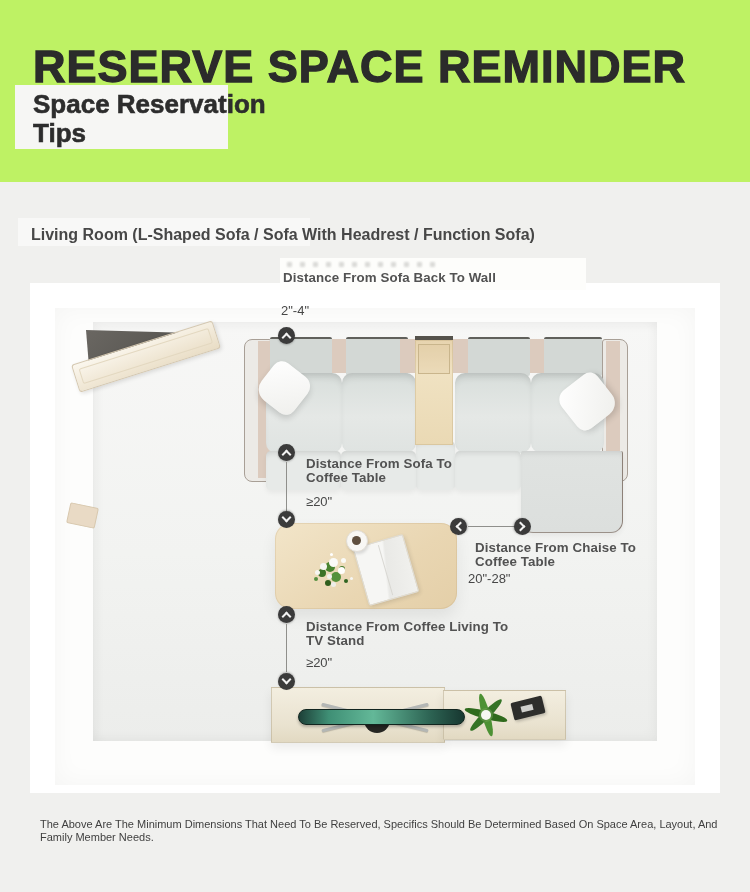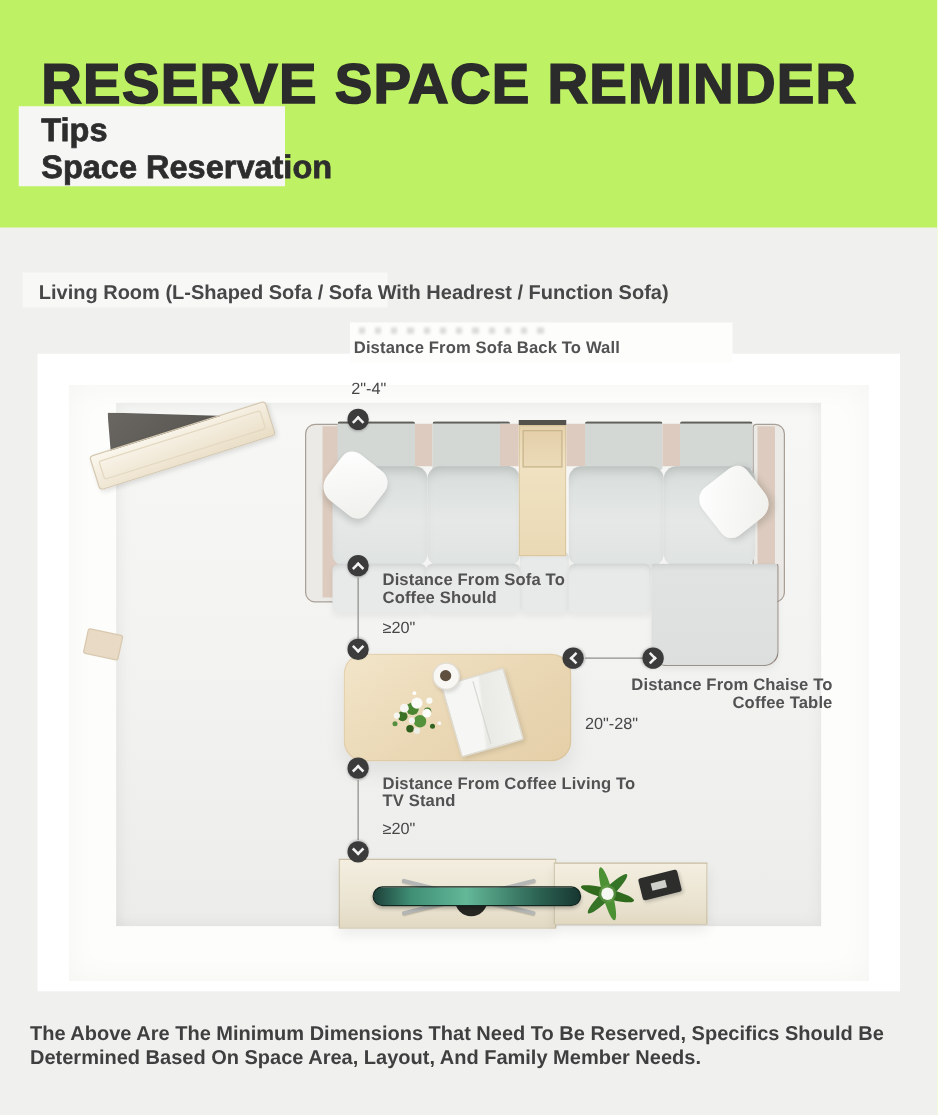--- a/index.html
+++ b/index.html
@@ -105,32 +105,32 @@
   .ann-value{font-size:13px;font-weight:400;color:#474747;}
   .ann-line{background:#8f8f8b;}
   .chev{width:17px;height:17px;border-radius:50%;background:#3b3b3b;box-shadow:0 1px 2px rgba(0,0,0,0.25);}
   .chev::after{content:'';position:absolute;left:5px;top:6.5px;width:5px;height:5px;
         border-top:2px solid #f2f2f2;border-left:2px solid #f2f2f2;transform:rotate(45deg);}
   .chev.down{transform:rotate(180deg);}
   .chev.left{transform:rotate(-90deg);}
   .chev.right{transform:rotate(90deg);}
 
   
-  .footer-note{left:24px;top:818px;width:684px;font-size:16px;font-weight:700;color:#3f3f3f;line-height:1.2;}
+  .footer-note{left:40px;top:818px;width:684px;font-size:11px;font-weight:400;color:#3f3f3f;line-height:1.2;}
 </style>
 </head>
 <body>
 
 <div class="page">
 
   <div class="abs subtitle-patch"></div>
   <h1 class="abs page-title" style="margin:0;">RESERVE SPACE REMINDER</h1>
   <div class="abs page-subtitle">
+    <span>Space Reservation</span>
     <span>Tips</span>
-    <span>Space Reservation</span>
   </div>
 
   <div class="abs body-bg"></div>
   <div class="abs room-label-patch"></div>
   <div class="abs room-label">Living Room (L-Shaped Sofa / Sofa With Headrest / Function Sofa)</div>
 
   <div class="abs card"></div>
 
   <div class="abs room"></div>
   <div class="abs floor"></div>
@@ -189,27 +189,27 @@
 
   <div class="abs ann-patch" style="left:280px;top:258px;width:306px;height:32px;"></div>
   <div class="abs smudge" style="left:287px;top:262px;"></div>
   <div class="abs ann-label" style="left:283px;top:271px;white-space:nowrap;">Distance From Sofa Back To Wall</div>
   <div class="abs ann-value" style="left:281px;top:303px;">2"-4"</div>
   <div class="abs chev up" style="left:278px;top:327px;"></div>
 
   <div class="abs chev up" style="left:278px;top:444px;"></div>
   <div class="abs ann-line" style="left:286px;top:462px;width:1px;height:49px;"></div>
   <div class="abs chev down" style="left:278px;top:511px;"></div>
-  <div class="abs ann-label" style="left:306px;top:457px;width:160px;">Distance From Sofa To Coffee Should</div>
+  <div class="abs ann-label" style="left:306px;top:457px;width:160px;">Distance From Sofa To Coffee Table</div>
   <div class="abs ann-value" style="left:306px;top:494px;">≥20"</div>
 
   <div class="abs chev left" style="left:450px;top:518px;"></div>
   <div class="abs ann-line" style="left:468px;top:526px;width:47px;height:1px;"></div>
   <div class="abs chev right" style="left:514px;top:518px;"></div>
-  <div class="abs ann-label" style="left:488px;top:541px;width:178px;text-align:right;">Distance From Chaise To Coffee Table</div>
+  <div class="abs ann-label" style="left:475px;top:541px;width:178px;">Distance From Chaise To Coffee Table</div>
   <div class="abs ann-value" style="left:468px;top:571px;">20"-28"</div>
 
   <div class="abs chev up" style="left:278px;top:606px;"></div>
   <div class="abs ann-line" style="left:286px;top:624px;width:1px;height:48px;"></div>
   <div class="abs chev down" style="left:278px;top:673px;"></div>
   <div class="abs ann-label" style="left:306px;top:620px;width:220px;">Distance From Coffee Living To TV Stand</div>
   <div class="abs ann-value" style="left:306px;top:655px;">≥20"</div>
 
   <p class="abs footer-note" style="margin:0;">The Above Are The Minimum Dimensions That Need To Be Reserved, Specifics Should Be Determined Based On Space Area, Layout, And Family Member Needs.</p>
 

